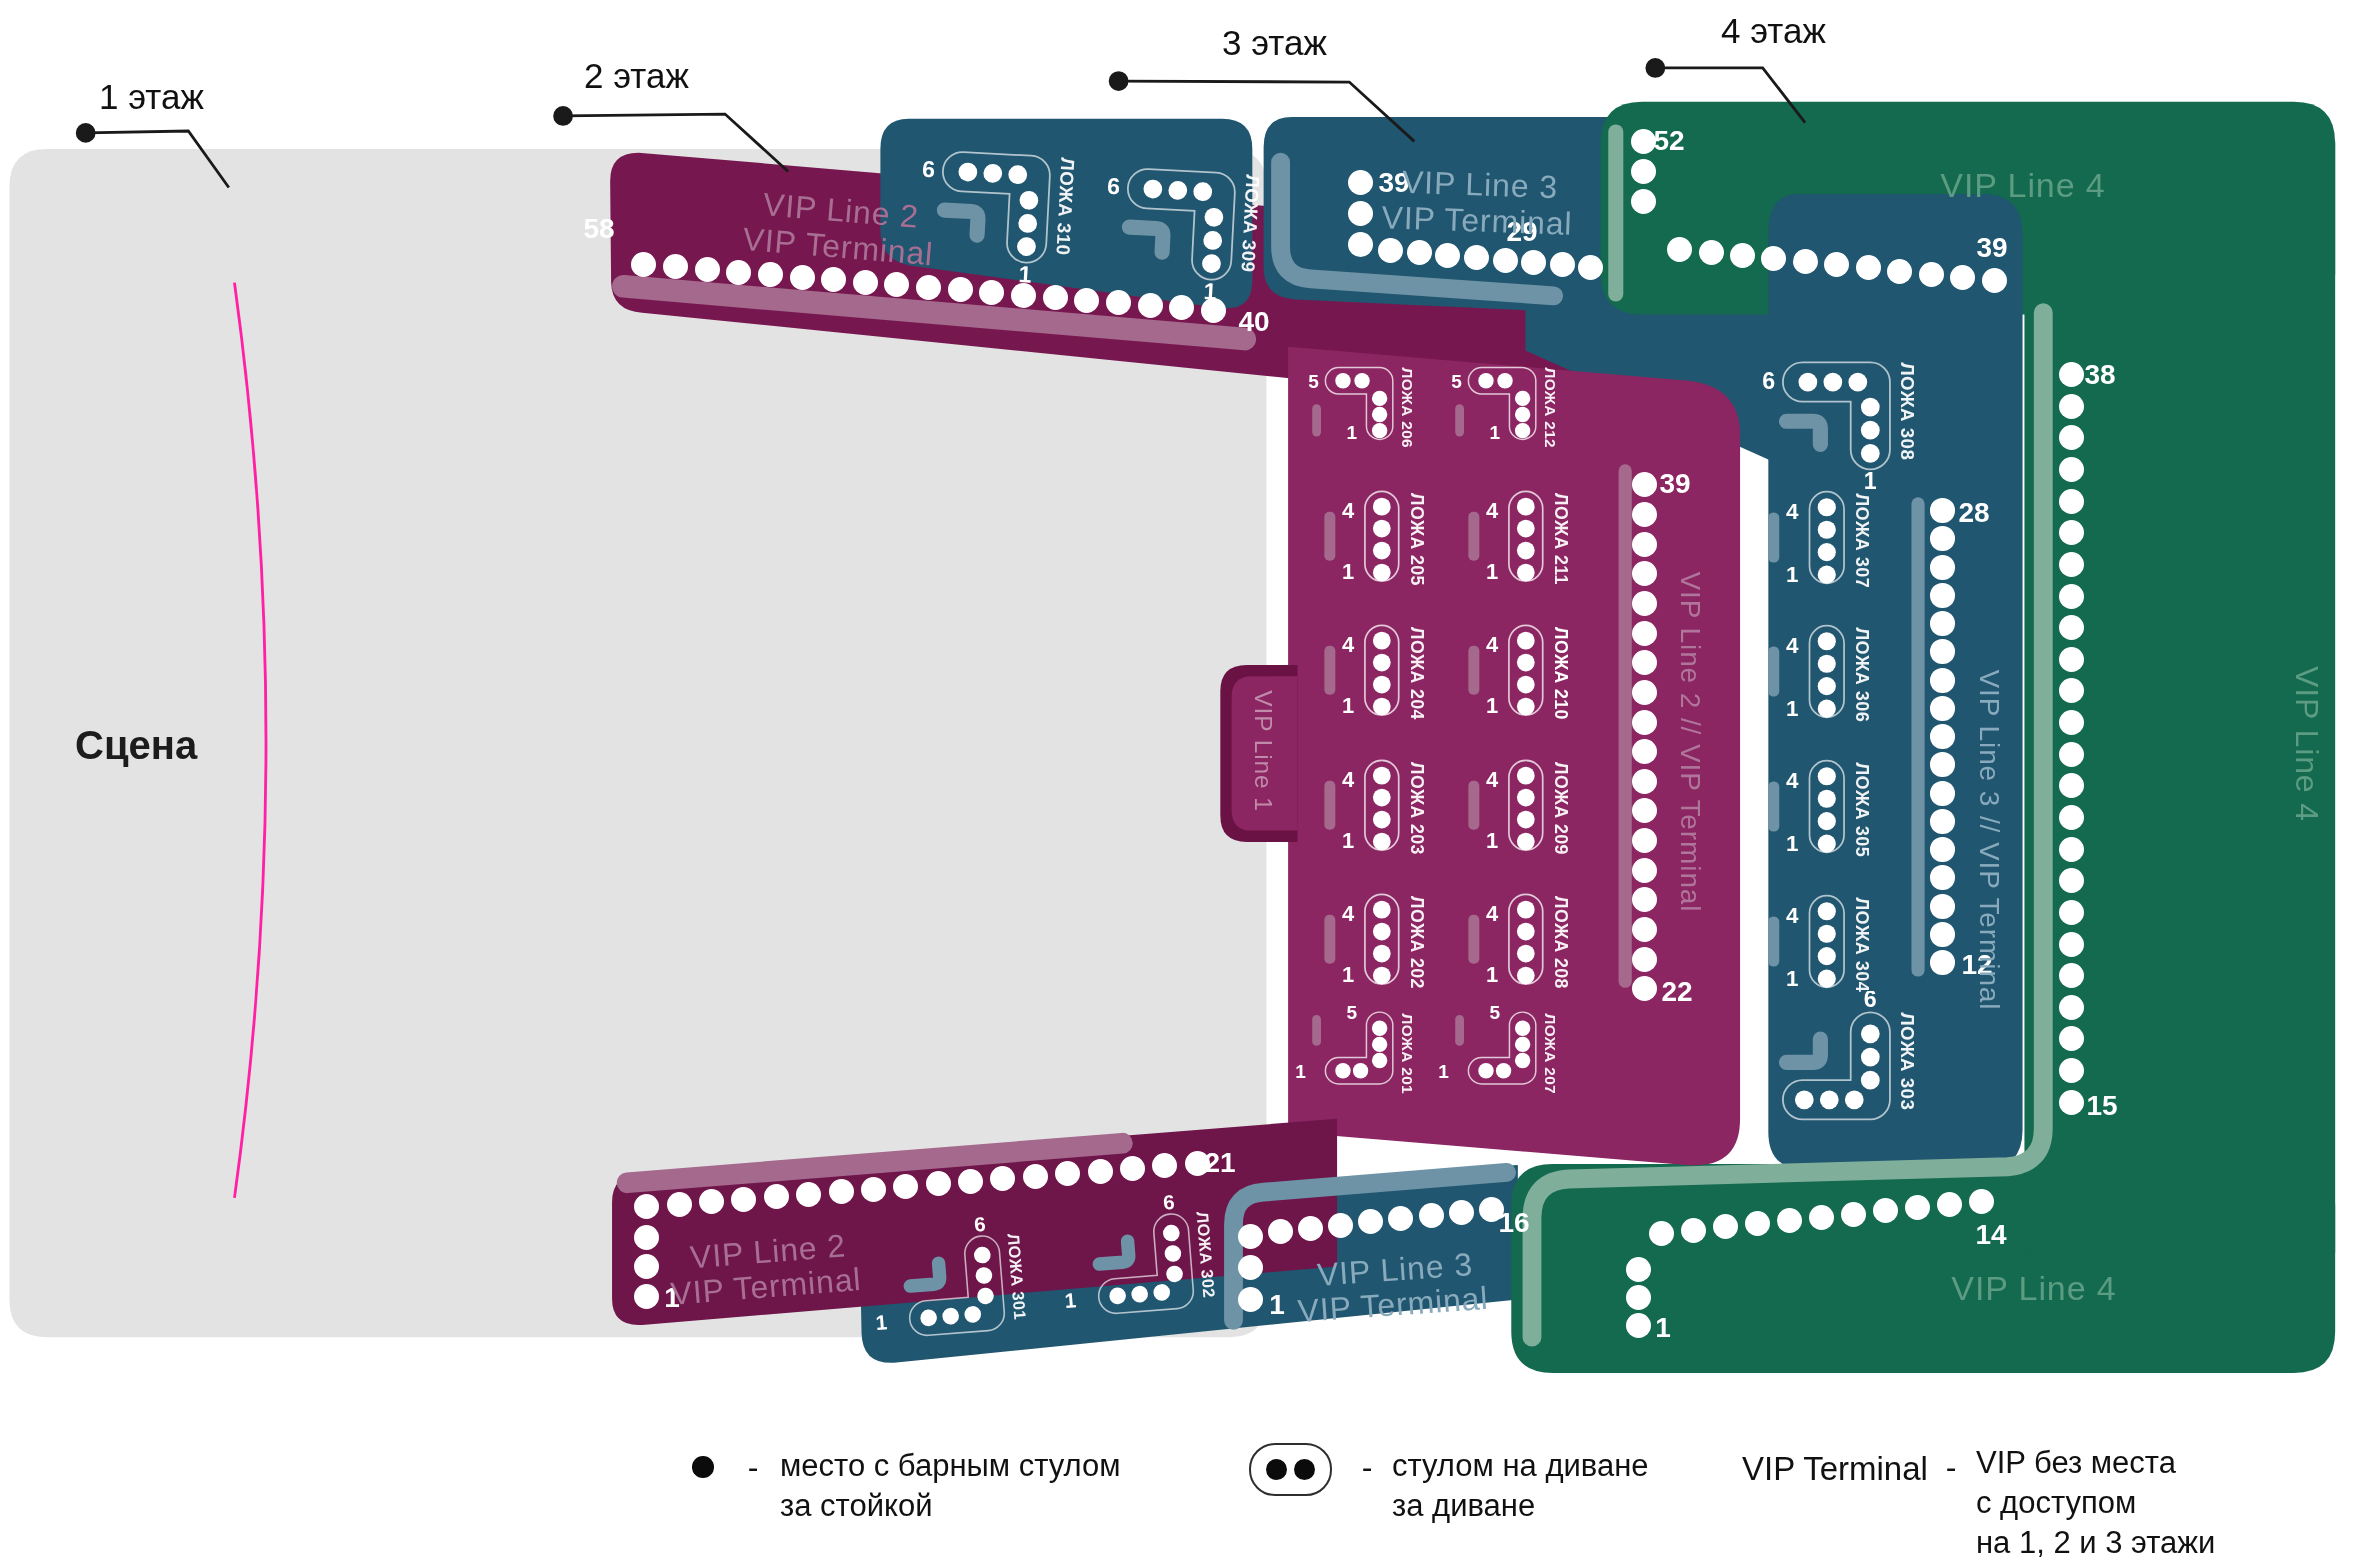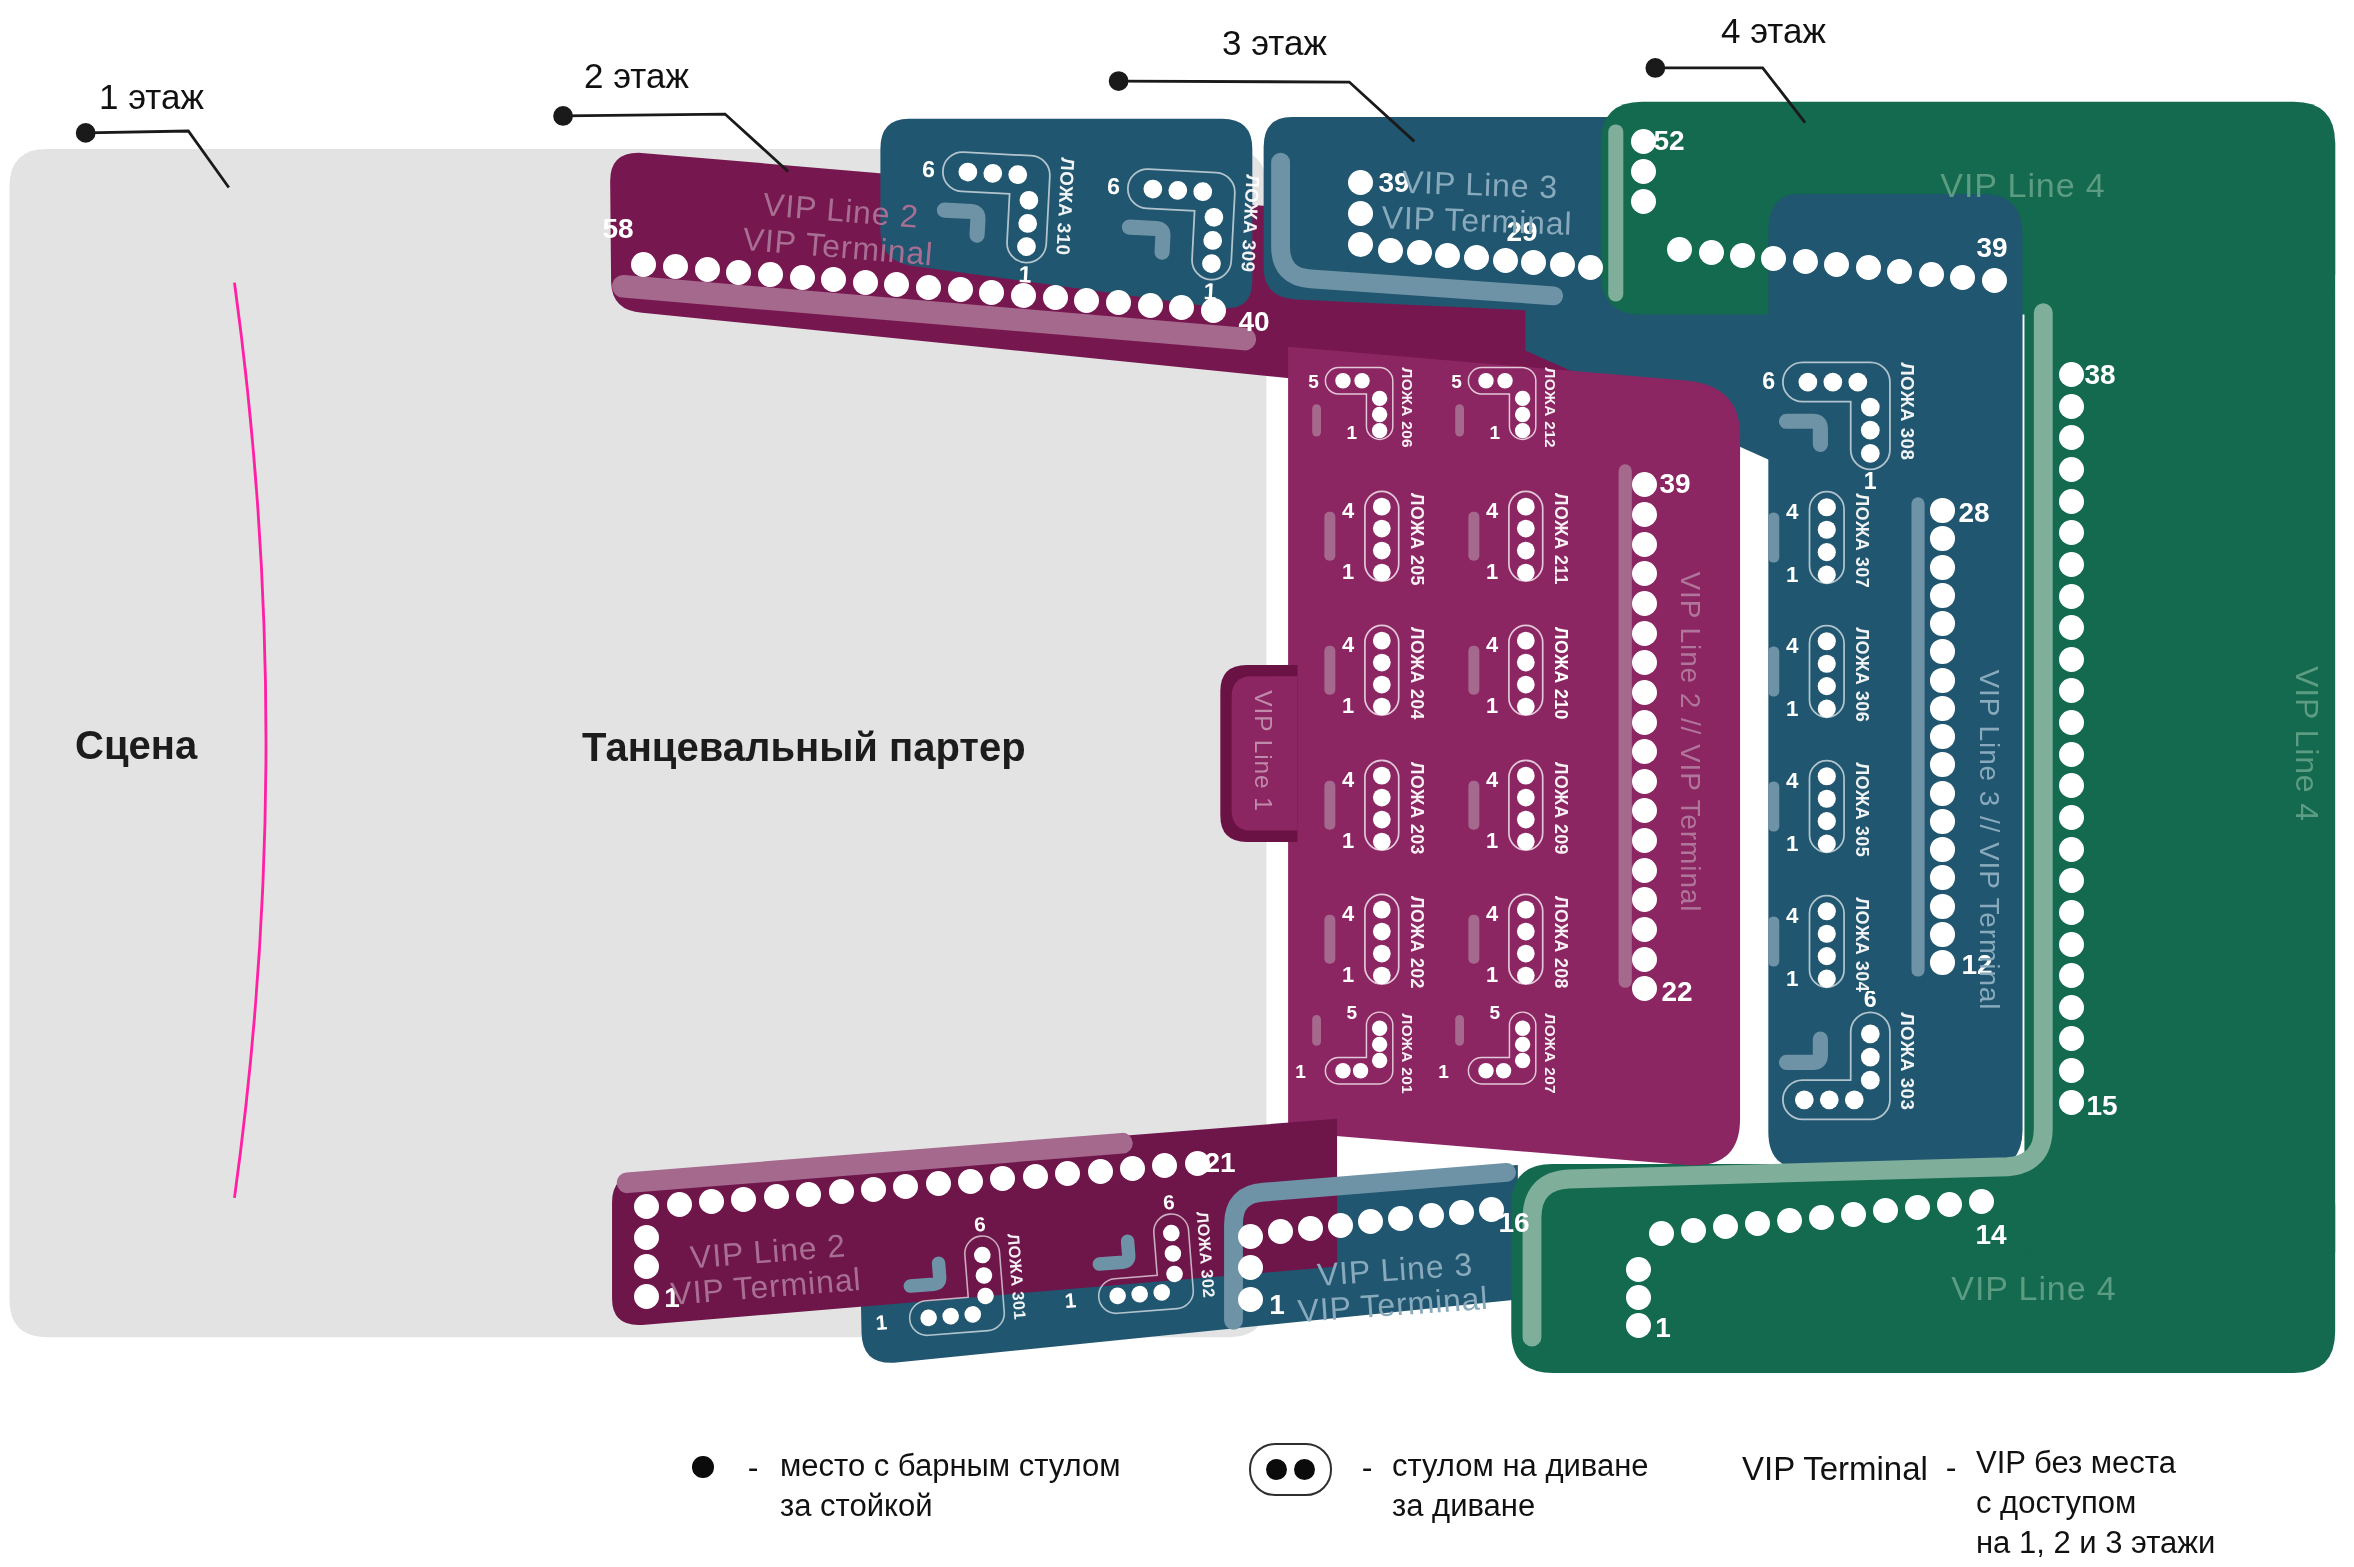--- a/index.html
+++ b/index.html
@@ -66,21 +66,20 @@
       <path d="M 1758 72 L 1872 72 L 1917 130" fill="none"></path>
     </g>
   </svg>
 
   <div class="floor-label" style="left:99px;top:77px;">1 этаж</div>
   <div class="floor-label" style="left:584px;top:56px;">2 этаж</div>
   <div class="floor-label" style="left:1222px;top:22.6px;">3 этаж</div>
   <div class="floor-label" style="left:1721px;top:11.3px;">4 этаж</div>
 
   <div class="big-label" style="left:75px;top:723px;">Сцена</div>
-  <div class="big-label" style="left:582px;top:725px;">Танцевальный партер</div>
 
   <div id="overlay" class="abs" style="left:0;top:0;width:2354px;height:1568px;">
       <div class="seat-dot" style="left: 631px; top: 252px; width: 25.4px; height: 25.4px;"></div>
       <div class="seat-dot" style="left: 663px; top: 254px; width: 25.4px; height: 25.4px;"></div>
       <div class="seat-dot" style="left: 695px; top: 257px; width: 25.4px; height: 25.4px;"></div>
       <div class="seat-dot" style="left: 726px; top: 260px; width: 25.4px; height: 25.4px;"></div>
       <div class="seat-dot" style="left: 758px; top: 262px; width: 25.4px; height: 25.4px;"></div>
       <div class="seat-dot" style="left: 790px; top: 265px; width: 25.4px; height: 25.4px;"></div>
       <div class="seat-dot" style="left: 821px; top: 267px; width: 25.4px; height: 25.4px;"></div>
       <div class="seat-dot" style="left: 853px; top: 270px; width: 25.4px; height: 25.4px;"></div>
@@ -218,21 +217,21 @@
       <div class="seat-dot" style="left: 1777px; top: 1208px; width: 25.4px; height: 25.4px;"></div>
       <div class="seat-dot" style="left: 1809px; top: 1205px; width: 25.4px; height: 25.4px;"></div>
       <div class="seat-dot" style="left: 1841px; top: 1202px; width: 25.4px; height: 25.4px;"></div>
       <div class="seat-dot" style="left: 1873px; top: 1198px; width: 25.4px; height: 25.4px;"></div>
       <div class="seat-dot" style="left: 1905px; top: 1195px; width: 25.4px; height: 25.4px;"></div>
       <div class="seat-dot" style="left: 1937px; top: 1192px; width: 25.4px; height: 25.4px;"></div>
       <div class="seat-dot" style="left: 1969px; top: 1189px; width: 25.4px; height: 25.4px;"></div>
       <div class="seat-dot" style="left: 1626px; top: 1257px; width: 25.4px; height: 25.4px;"></div>
       <div class="seat-dot" style="left: 1626px; top: 1285px; width: 25.4px; height: 25.4px;"></div>
       <div class="seat-dot" style="left: 1626px; top: 1313px; width: 25.4px; height: 25.4px;"></div>
-      <div class="seat-num" style="left: 618px; top: 229px;">58</div>
+      <div class="seat-num" style="left: 599px; top: 229px;">58</div>
       <div class="seat-num" style="left: 1254px; top: 322px;">40</div>
       <div class="seat-num" style="left: 1675px; top: 484px;">39</div>
       <div class="seat-num" style="left: 1677px; top: 992px;">22</div>
       <div class="seat-num" style="left: 1220px; top: 1163px;">21</div>
       <div class="seat-num" style="left: 672px; top: 1298px;">1</div>
       <div class="seat-num" style="left: 1394px; top: 183px;">39</div>
       <div class="seat-num" style="left: 1522px; top: 232px;">29</div>
       <div class="seat-num" style="left: 1514px; top: 1223px;">16</div>
       <div class="seat-num" style="left: 1277px; top: 1305px;">1</div>
       <div class="seat-num" style="left: 1974px; top: 513px;">28</div>

